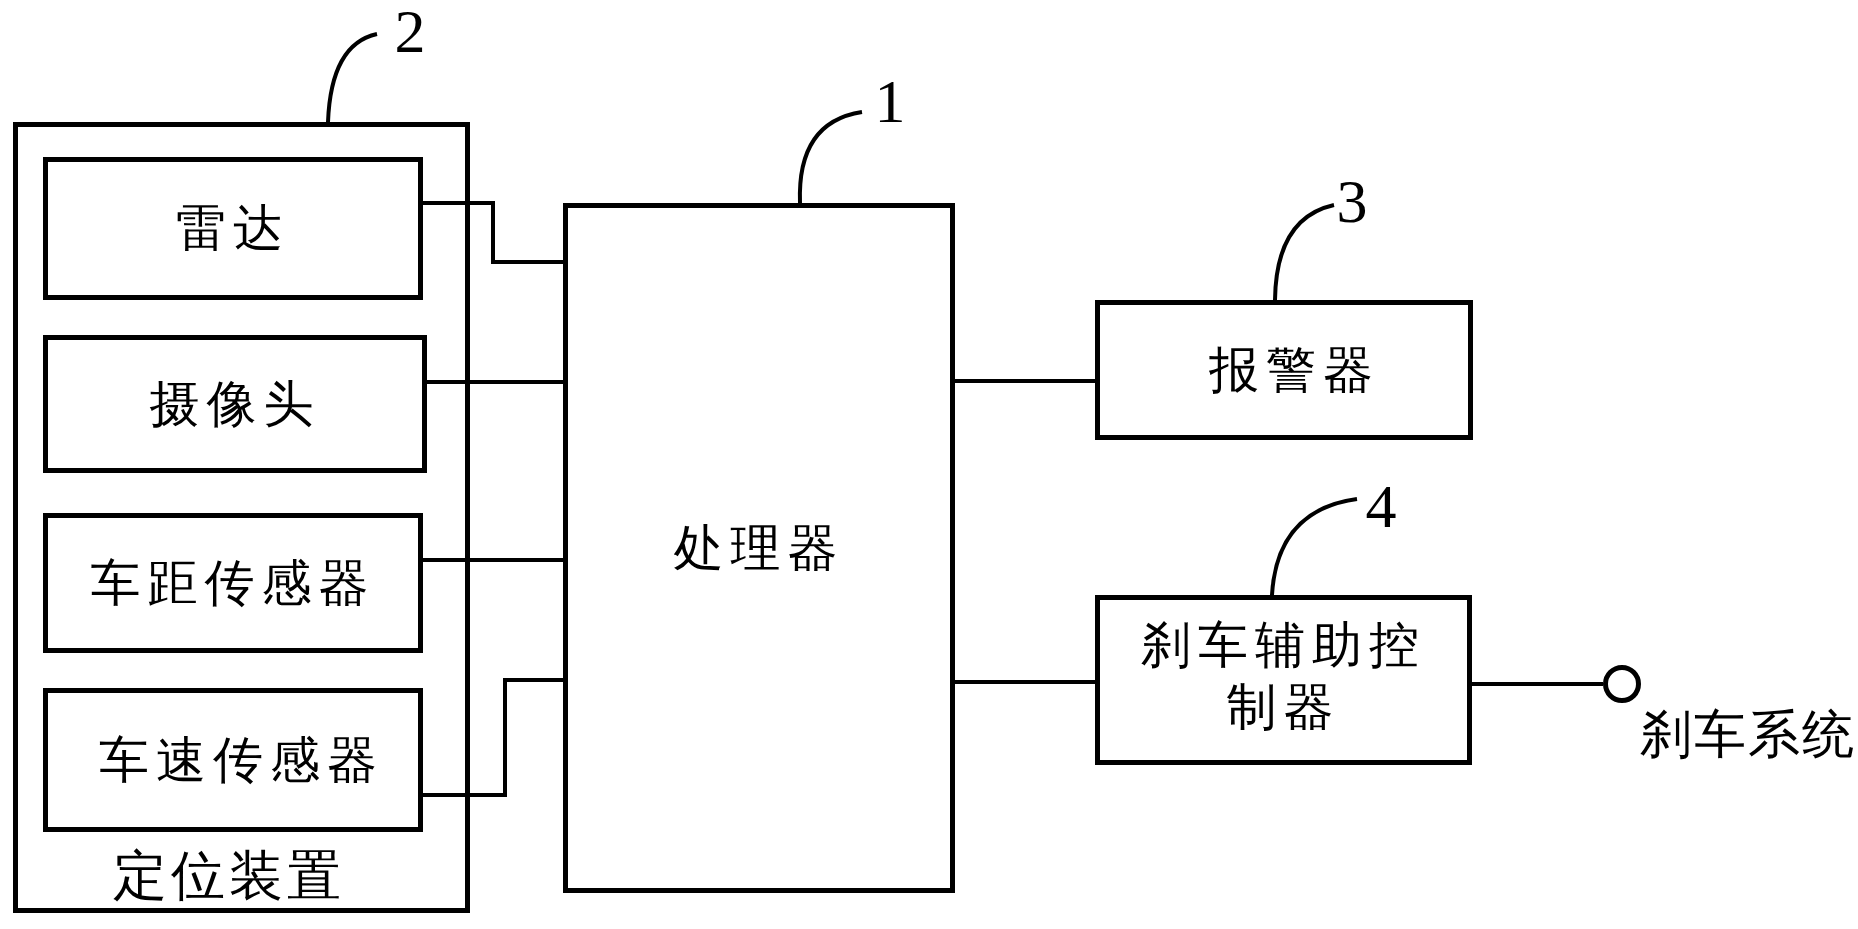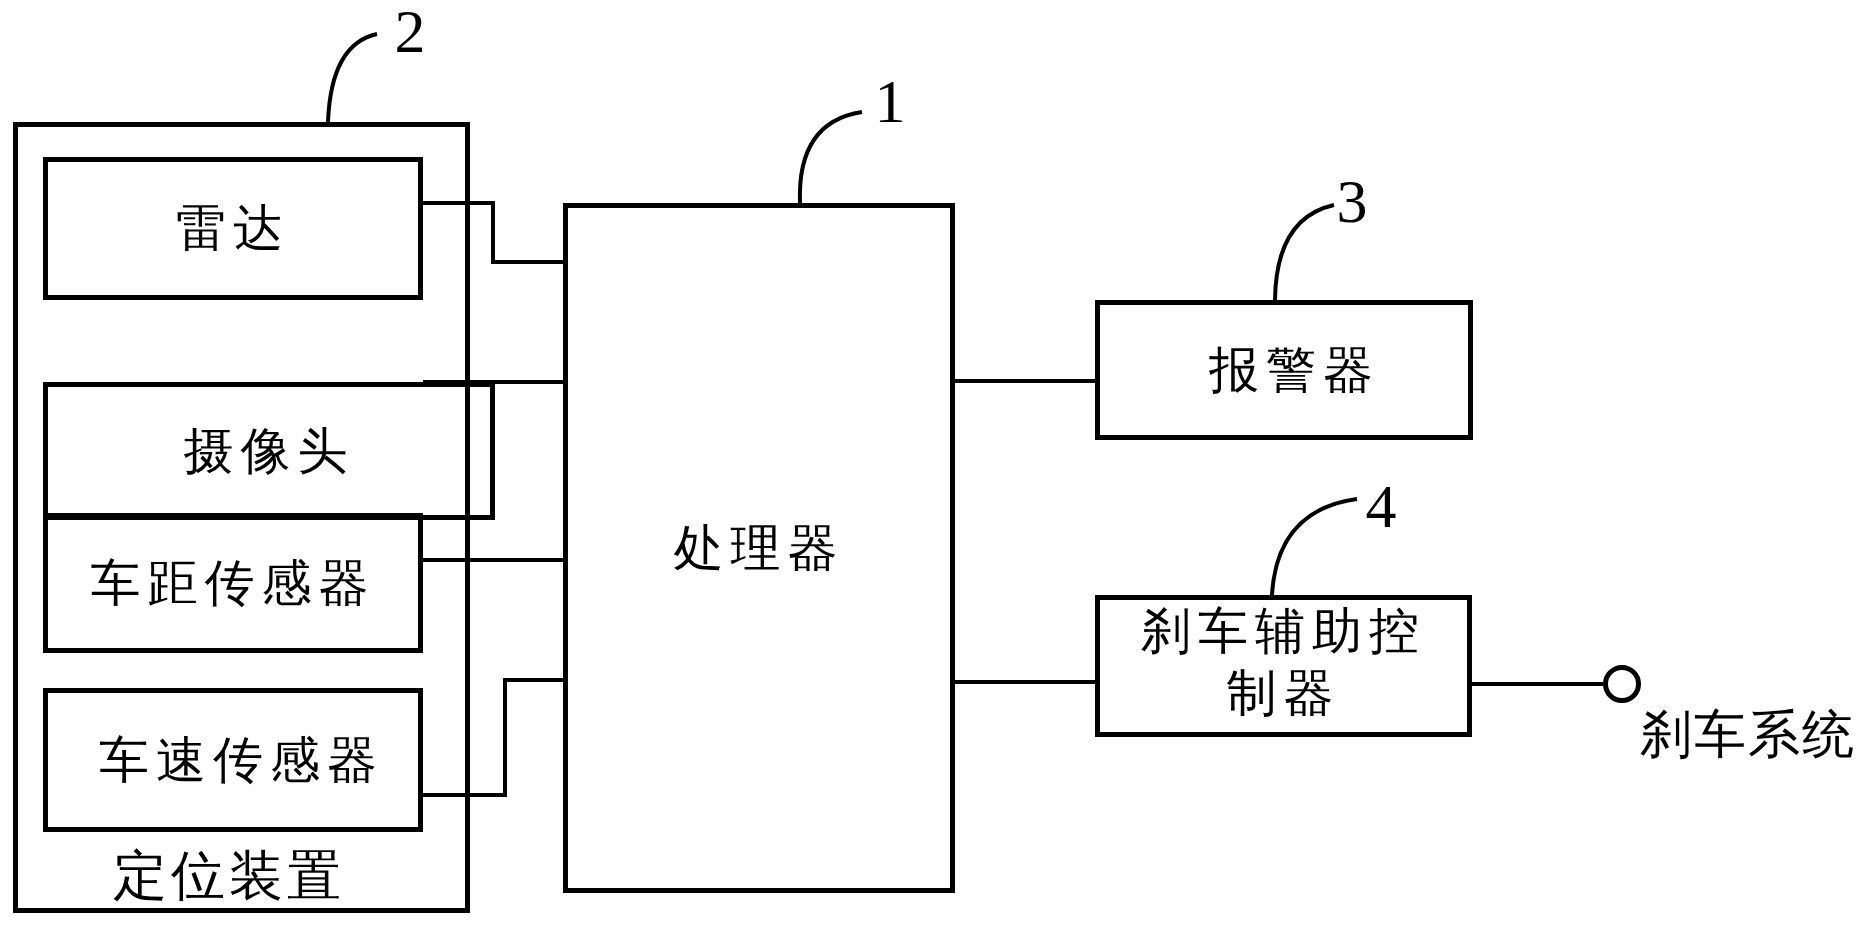--- a/index.html
+++ b/index.html
@@ -91,21 +91,21 @@
     <path d="M1275,300 Q1276,218 1334,205" fill="none" stroke="#000000" stroke-width="4"></path>
     <path d="M1272,595 Q1277,510 1357,499" fill="none" stroke="#000000" stroke-width="4"></path>
   </svg>
 
   <div class="box" style="left:13px; top:122px; width:457px; height:791px;"></div>
 
   <div class="box" style="left:43px; top:157px; width:380px; height:143px;">
     <span class="box-label">雷达</span>
   </div>
 
-  <div class="box" style="left:43px; top:335px; width:452px; height:138px;margin-top:47px;">
+  <div class="box" style="left:43px; top:335px; width:384px; height:138px;">
     <span class="box-label">摄像头</span>
   </div>
 
   <div class="box" style="left:43px; top:513px; width:380px; height:140px;">
     <span class="box-label">车距传感器</span>
   </div>
 
   <div class="box" style="left:43px; top:688px; width:380px; height:144px;padding-left:17px;">
     <span class="box-label">车速传感器</span>
   </div>
@@ -113,21 +113,21 @@
   <div class="outer-caption">定位装置</div>
 
   <div class="box" style="left:563px; top:203px; width:392px; height:690px;">
     <span class="box-label">处理器</span>
   </div>
 
   <div class="box" style="left:1095px; top:300px; width:378px; height:140px;padding-left:21px;">
     <span class="box-label">报警器</span>
   </div>
 
-  <div class="box two-line" style="left:1095px; top:595px; width:377px; height:142px;">
+  <div class="box two-line" style="left:1095px; top:595px; width:377px; height:170px;">
     <span class="box-label">刹车辅助控</span>
     <span class="box-label">制器</span>
   </div>
 
   <div class="annotation">刹车系统</div>
 
   <div class="refnum ref-1">1</div>
   <div class="refnum ref-2">2</div>
   <div class="refnum ref-3">3</div>
   <div class="refnum ref-4">4</div>

